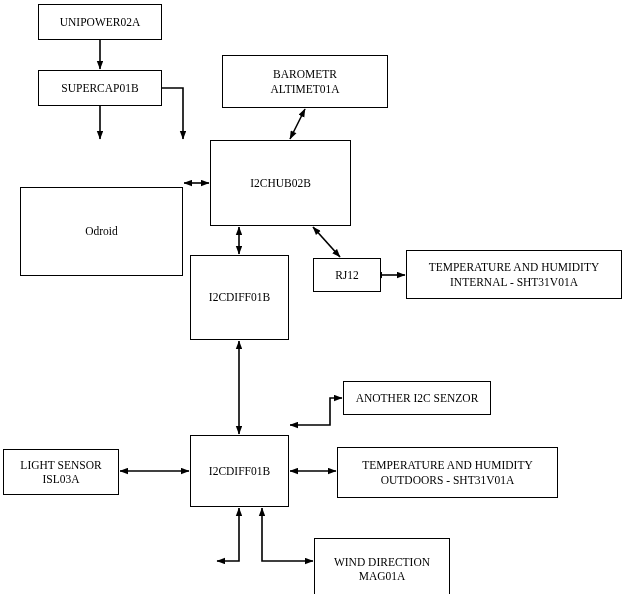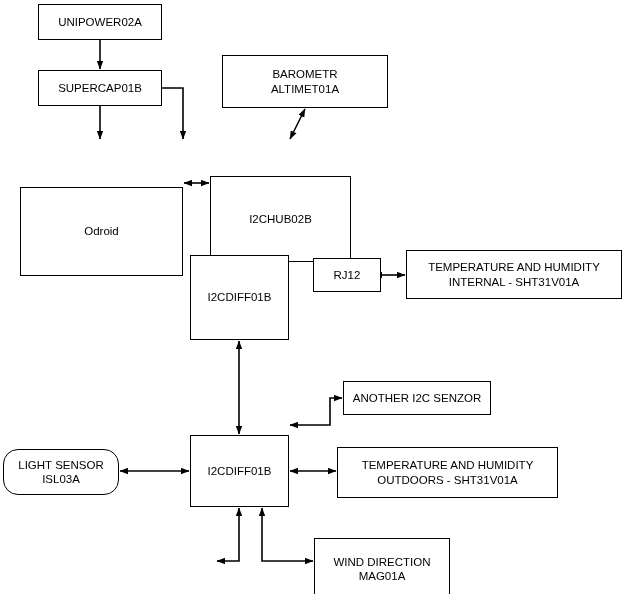--- a/index.html
+++ b/index.html
@@ -23,20 +23,21 @@
     display: flex;
     align-items: center;
     justify-content: center;
     text-align: center;
     font-size: 11.5px;
     line-height: 1.25;
     color: #000000;
     padding: 2px 4px;
     white-space: pre-line;
     z-index: 2;
+    font-family: Liberation Serif, serif;
   }
   svg.edges {
     position: absolute;
     left: 0;
     top: 0;
     width: 625px;
     height: 594px;
     z-index: 1;
   }
 </style>
@@ -88,34 +89,34 @@
 
   <div class="node" style="left:38px;top:4px;width:124px;height:36px;">UNIPOWER02A</div>
 
   <div class="node" style="left:38px;top:70px;width:124px;height:36px;">SUPERCAP01B</div>
 
   <div class="node" style="left:222px;top:55px;width:166px;height:53px;">BAROMETR
 ALTIMET01A</div>
 
   <div class="node" style="left:20px;top:140px;width:163px;height:89px;margin-top:47px;">Odroid</div>
 
-  <div class="node" style="left:210px;top:140px;width:141px;height:86px;margin-top:36px;">I2CHUB02B</div>
+  <div class="node" style="left:210px;top:140px;width:141px;height:86px;">I2CHUB02B</div>
 
   <div class="node" style="left:313px;top:258px;width:68px;height:34px;">RJ12</div>
 
   <div class="node" style="left:406px;top:250px;width:216px;height:49px;">TEMPERATURE AND HUMIDITY
 INTERNAL - SHT31V01A</div>
 
   <div class="node" style="left:190px;top:255px;width:99px;height:85px;">I2CDIFF01B</div>
 
   <div class="node" style="left:343px;top:381px;width:148px;height:34px;">ANOTHER I2C SENZOR</div>
 
   <div class="node" style="left:190px;top:435px;width:99px;height:72px;">I2CDIFF01B</div>
 
-  <div class="node" style="left:3px;top:449px;width:116px;height:46px;border-radius:15px;">LIGHT SENSOR
+  <div class="node" style="left:3px;top:449px;width:116px;height:46px;">LIGHT SENSOR
 ISL03A</div>
 
   <div class="node" style="left:337px;top:447px;width:221px;height:51px;">TEMPERATURE AND HUMIDITY
 OUTDOORS - SHT31V01A</div>
 
 
   <div class="node" style="left:314px;top:538px;width:136px;height:62px;">WIND DIRECTION
 MAG01A</div>
 
 </div>

